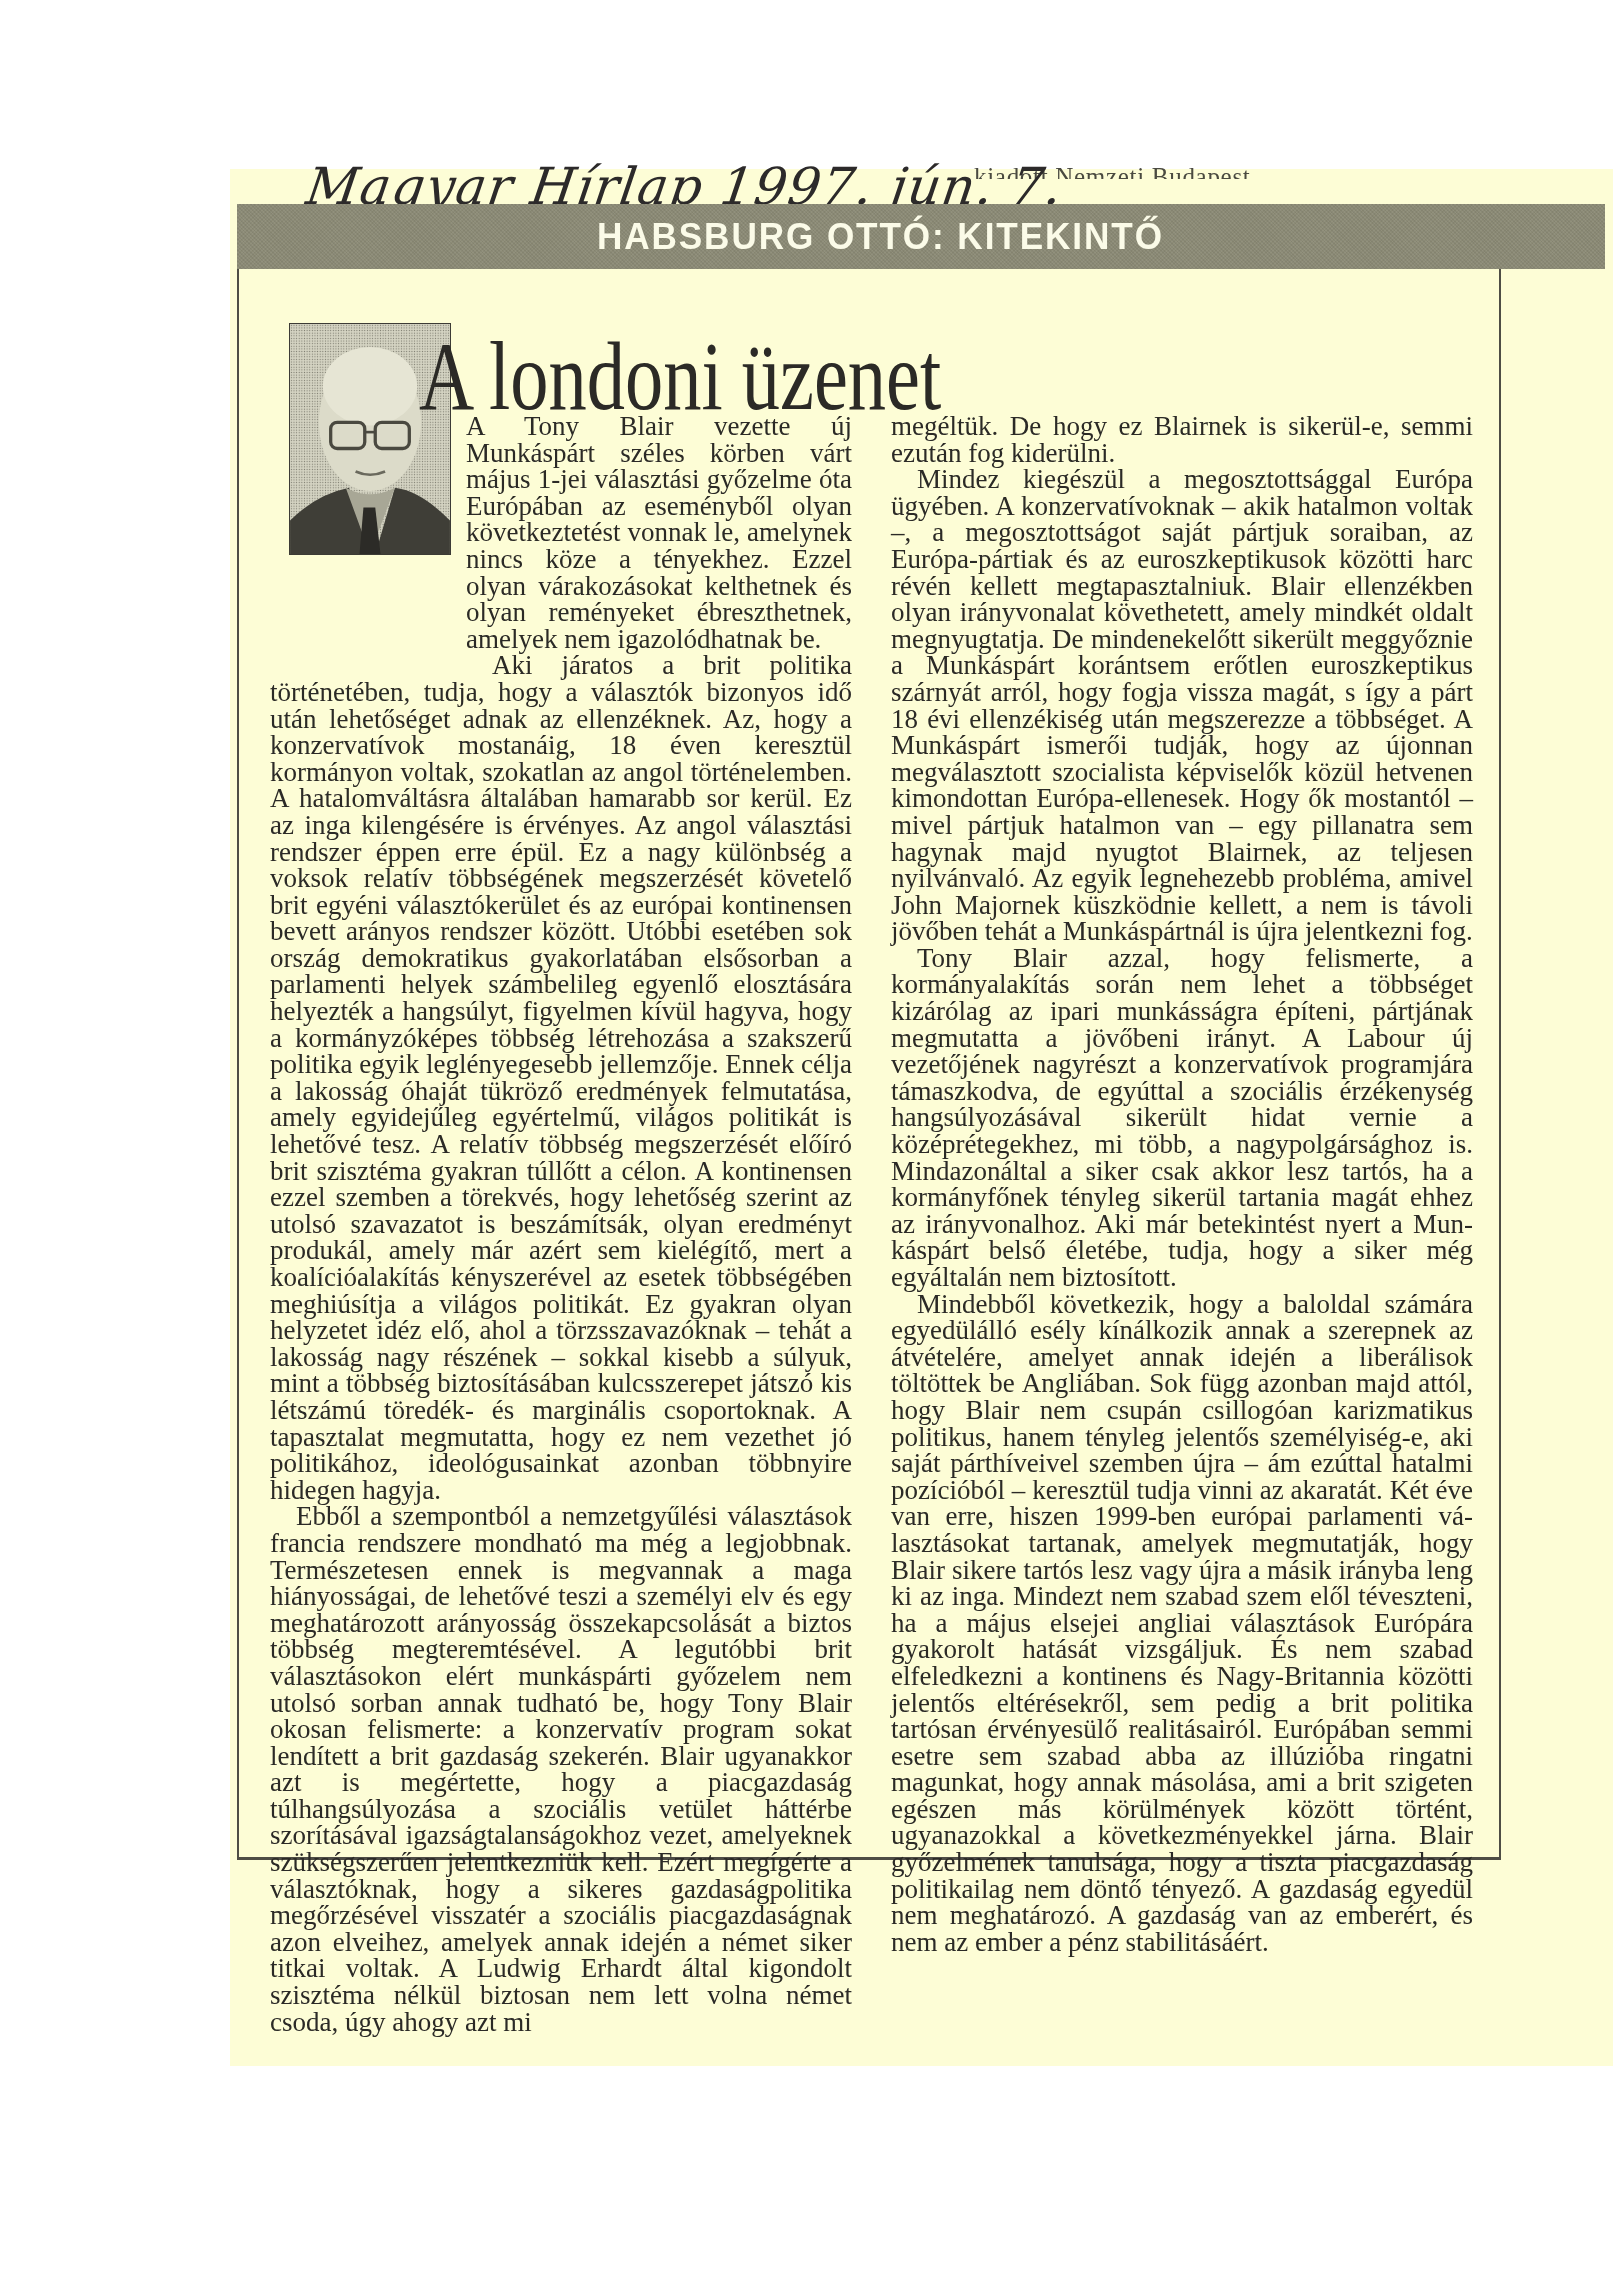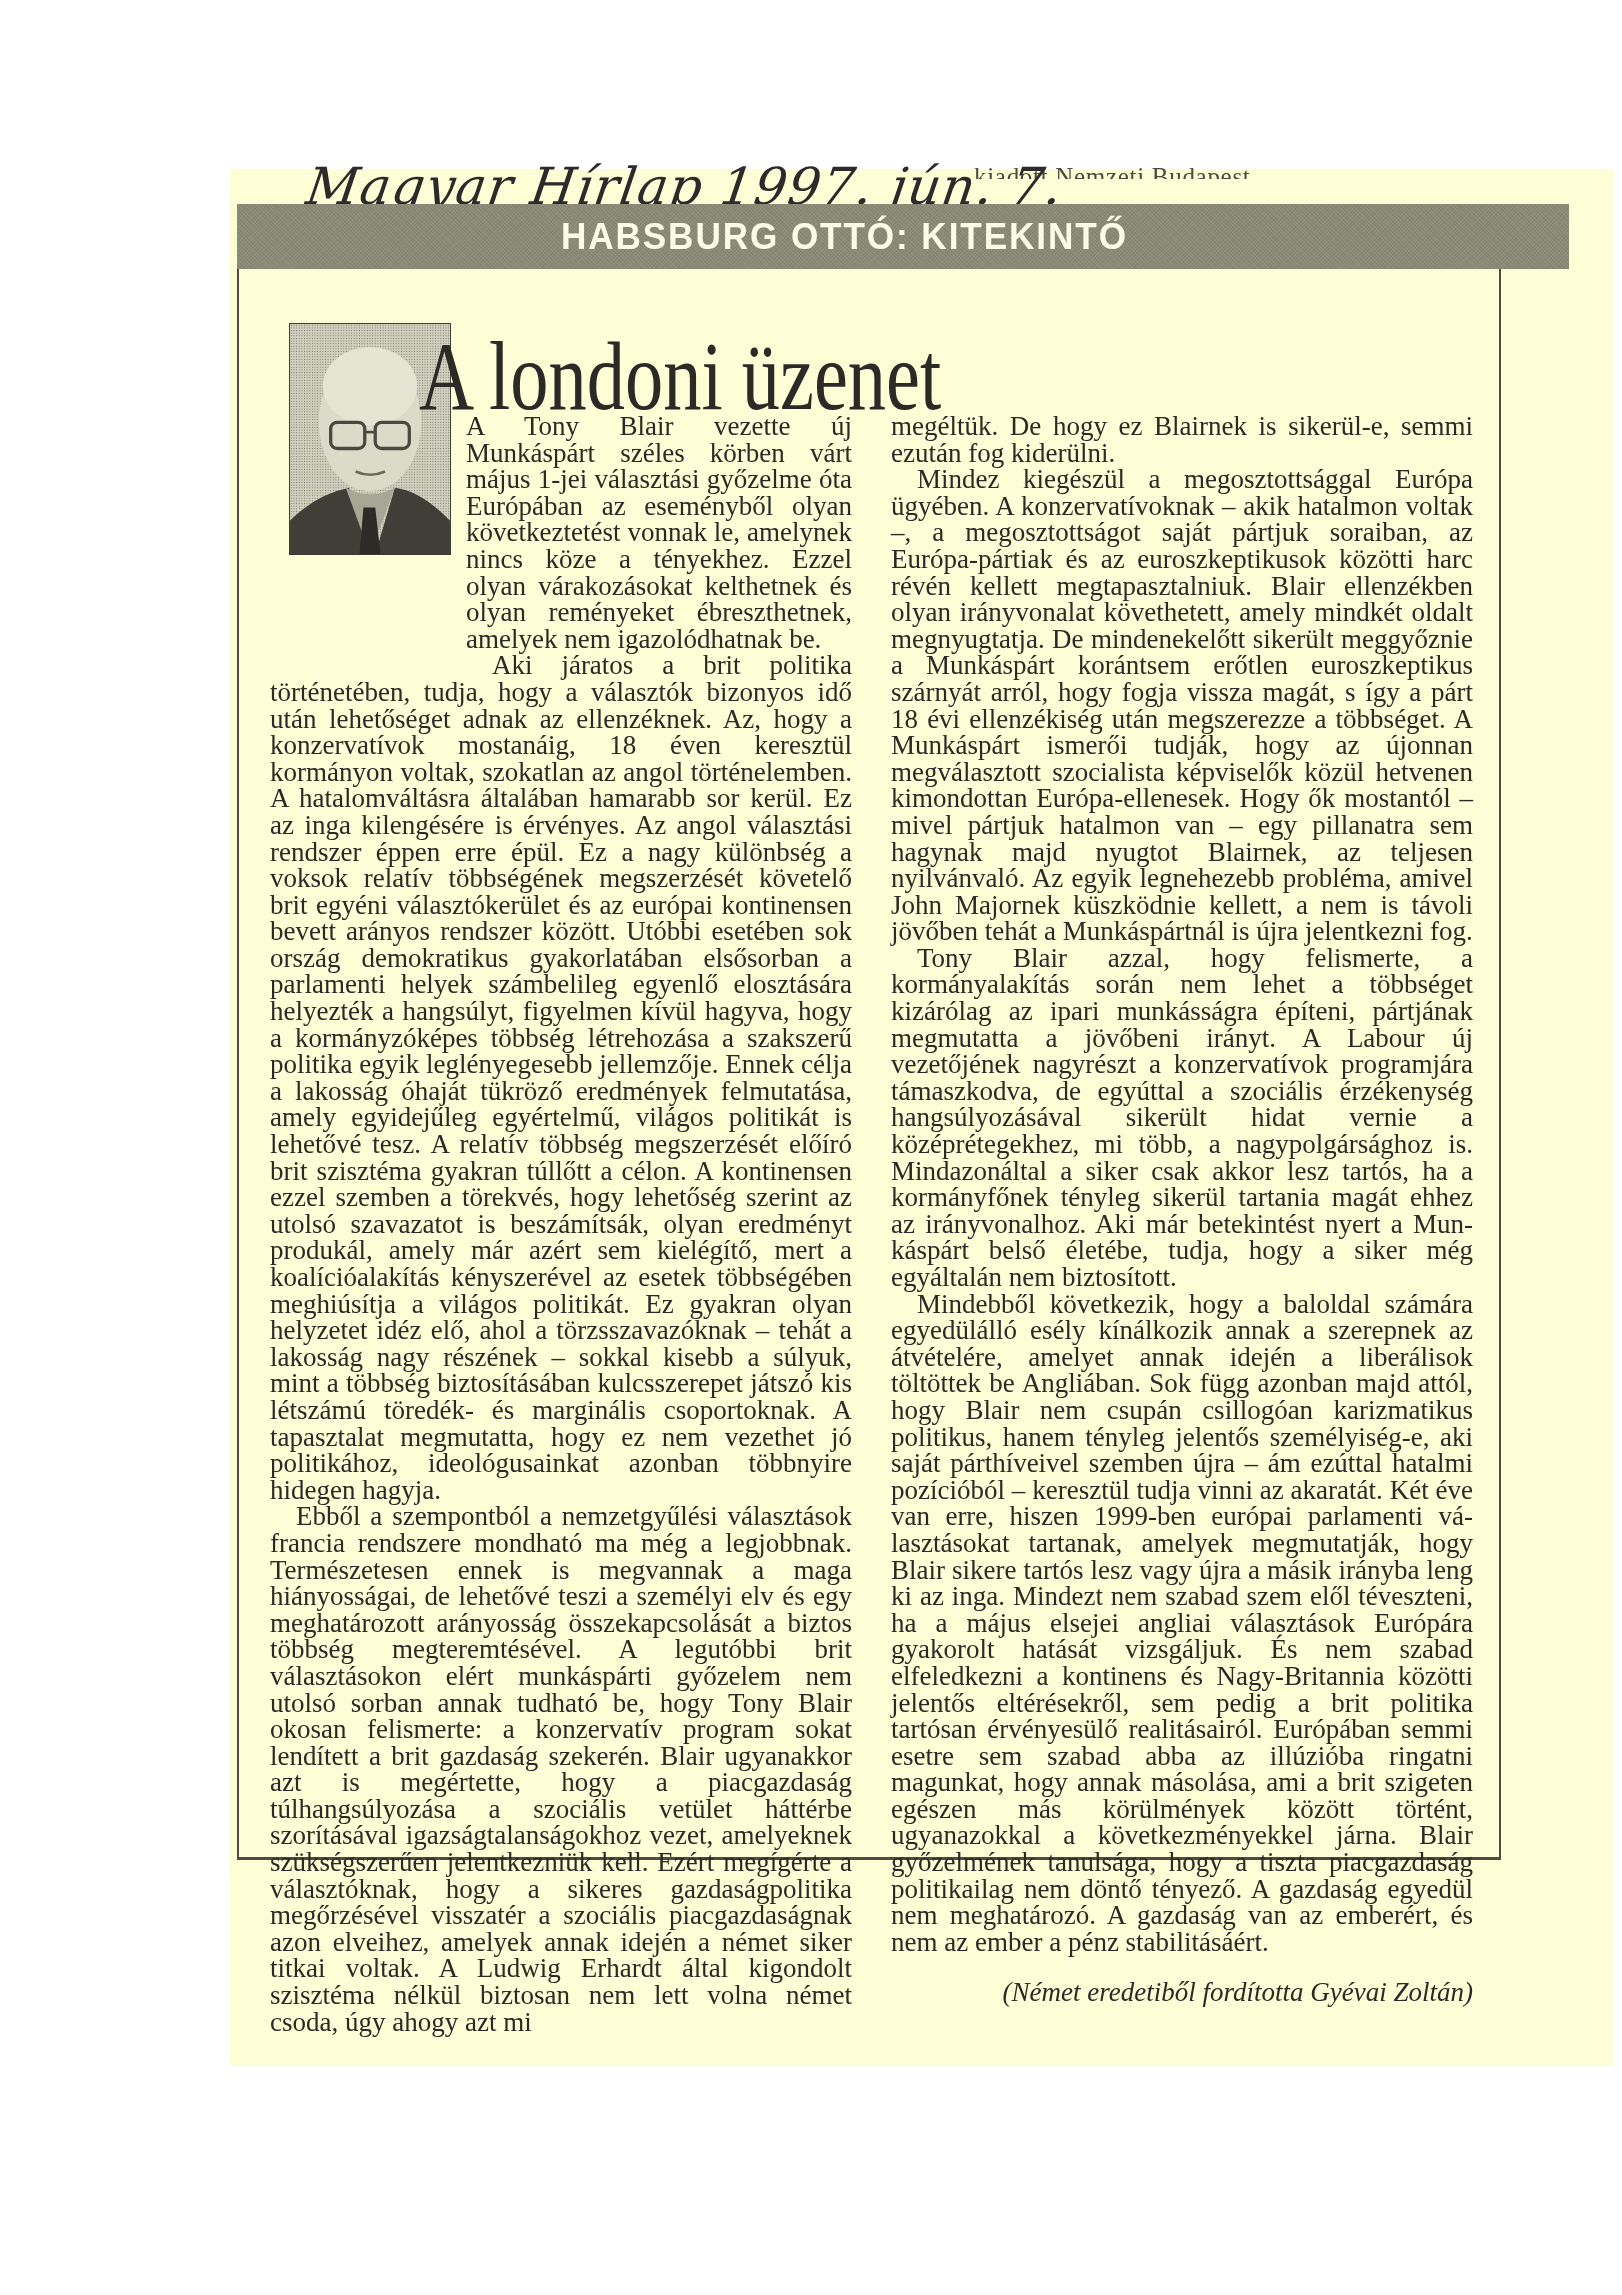--- a/index.html
+++ b/index.html
@@ -16,21 +16,21 @@
   .handwriting {
     position:absolute; left:307px; top:157px;
     font-family:"DejaVu Serif", serif; font-style:italic; font-size:51px; color:#2c2a2a;
     letter-spacing:1.3px; transform:skewX(-8deg); white-space:nowrap;
   }
   .header-band {
     position:absolute; left:237px; top:204px; width:1332px; height:65px;
     background:#8c8b76;
     background-image:repeating-linear-gradient(45deg, rgba(0,0,0,0.06) 0 1.3px, transparent 1.3px 2.6px),
                      repeating-linear-gradient(-45deg, rgba(255,255,255,0.05) 0 1.3px, transparent 1.3px 2.6px);
-    display:flex; align-items:center; justify-content:center;
+    display:flex; align-items:center; justify-content:center;padding-left:36px;
   }
   .header-band span {
     font-family:"Liberation Sans", sans-serif; font-weight:bold; font-size:37px; color:#fbfbe8;
     letter-spacing:2px; transform:scaleX(0.95); margin-left:-118px;
   }
   .article-box {
     position:absolute; left:237px; top:269px; width:1260px; height:1588px;
     border-left:2px solid #4e4d45; border-right:2px solid #4e4d45; border-bottom:3.9px solid #4e4d45;text-decoration:underline;
   }
   .portrait {
@@ -100,16 +100,15 @@
     <p class="noindent">A Tony Blair vezette új Munkáspárt széles körben várt május 1-jei választási győzelme óta Európában az eseményből olyan következtetést vonnak le, amely­nek nincs köze a tényekhez. Ezzel olyan várakozásokat kelthetnek és olyan re­ményeket ébreszthetnek, amelyek nem igazolódhatnak be.</p>
     <p>Aki járatos a brit politika történetében, tudja, hogy a választók bizonyos idő után lehetőséget adnak az ellenzék­nek. Az, hogy a konzervatívok mostanáig, 18 éven keresz­tül kormányon voltak, szokatlan az angol történelemben. A hatalomváltásra általában hamarabb sor kerül. Ez az in­ga kilengésére is érvényes. Az angol választási rendszer ép­pen erre épül. Ez a nagy különbség a voksok relatív több­ségének megszerzését követelő brit egyéni választókerület és az európai kontinensen bevett arányos rendszer között. Utóbbi esetében sok ország demokratikus gyakorlatában elsősorban a parlamenti helyek számbelileg egyenlő elosz­tására helyezték a hangsúlyt, figyelmen kívül hagyva, hogy a kormányzóképes többség létrehozása a szakszerű politi­ka egyik leglényegesebb jellemzője. Ennek célja a lakosság óhaját tükröző eredmények felmutatása, amely egyidejű­leg egyértelmű, világos politikát is lehetővé tesz. A relatív többség megszerzését előíró brit szisztéma gyakran túllőtt a célon. A kontinensen ezzel szemben a törekvés, hogy le­hetőség szerint az utolsó szavazatot is beszámítsák, olyan eredményt produkál, amely már azért sem kielégítő, mert a koalícióalakítás kényszerével az esetek többségében meghiúsítja a világos politikát. Ez gyakran olyan helyzetet idéz elő, ahol a törzsszavazóknak – tehát a lakosság nagy részének – sokkal kisebb a súlyuk, mint a többség biztosí­tásában kulcsszerepet játszó kis létszámú töredék- és mar­ginális csoportoknak. A tapasztalat megmutatta, hogy ez nem vezethet jó politikához, ideológusainkat azonban többnyire hidegen hagyja.</p>
     <p>Ebből a szempontból a nemzetgyűlési választások fran­cia rendszere mondható ma még a legjobbnak. Természe­tesen ennek is megvannak a maga hiányosságai, de lehető­vé teszi a személyi elv és egy meghatározott arányosság összekapcsolását a biztos többség megteremtésével. A legutóbbi brit választásokon elért munkáspárti győze­lem nem utolsó sorban annak tudható be, hogy Tony Blair okosan felismerte: a konzervatív program sokat lendített a brit gazdaság szekerén. Blair ugyanakkor azt is megértet­te, hogy a piacgazdaság túlhangsúlyozása a szociális vetü­let háttérbe szorításával igazságtalanságokhoz vezet, ame­lyeknek szükségszerűen jelentkezniük kell. Ezért meg­ígérte a választóknak, hogy a sikeres gazdaságpolitika megőrzésével visszatér a szociális piacgazdaságnak azon elveihez, amelyek annak idején a német siker titkai vol­tak. A Ludwig Erhardt által kigondolt szisztéma nélkül biztosan nem lett volna német csoda, úgy ahogy azt mi</p>
   </div>
 
   <div class="col col-right">
     <p class="noindent">megéltük. De hogy ez Blairnek is sikerül-e, semmi ezután fog kiderülni.</p>
     <p>Mindez kiegészül a megosztottsággal Európa ügyében. A konzervatívoknak – akik hatalmon voltak –, a megosz­tottságot saját pártjuk soraiban, az Európa-pártiak és az eu­roszkeptikusok közötti harc révén kellett megtapasztalniuk. Blair ellenzékben olyan irányvonalat követhetett, amely mindkét oldalt megnyugtatja. De mindenekelőtt sikerült meggyőznie a Munkáspárt korántsem erőtlen euroszkepti­kus szárnyát arról, hogy fogja vissza magát, s így a párt 18 évi ellenzékiség után megszerezze a többséget. A Munkáspárt ismerői tudják, hogy az újonnan megválasztott szocialista képviselők közül hetvenen kimondottan Európa-ellenesek. Hogy ők mostantól – mivel pártjuk hatalmon van – egy pil­lanatra sem hagynak majd nyugtot Blairnek, az teljesen nyilvánvaló. Az egyik legnehezebb probléma, amivel John Majornek küszködnie kellett, a nem is távoli jövőben tehát a Munkáspártnál is újra jelentkezni fog.</p>
     <p>Tony Blair azzal, hogy felismerte, a kormányalakítás so­rán nem lehet a többséget kizárólag az ipari munkásságra építeni, pártjának megmutatta a jövőbeni irányt. A Labour új vezetőjének nagyrészt a konzervatívok programjára tá­maszkodva, de egyúttal a szociális érzékenység hangsúlyo­zásával sikerült hidat vernie a középrétegekhez, mi több, a nagypolgársághoz is. Mindazonáltal a siker csak akkor lesz tartós, ha a kormányfőnek tényleg sikerül tartania magát ehhez az irányvonalhoz. Aki már betekintést nyert a Mun­káspárt belső életébe, tudja, hogy a siker még egyáltalán nem biztosított.</p>
     <p>Mindebből következik, hogy a baloldal számára egye­dülálló esély kínálkozik annak a szerepnek az átvételére, amelyet annak idején a liberálisok töltöttek be Angliában. Sok függ azonban majd attól, hogy Blair nem csupán csillo­góan karizmatikus politikus, hanem tényleg jelentős sze­mélyiség-e, aki saját párthíveivel szemben újra – ám ezút­tal hatalmi pozícióból – keresztül tudja vinni az akaratát. Két éve van erre, hiszen 1999-ben európai parlamenti vá­lasztásokat tartanak, amelyek megmutatják, hogy Blair si­kere tartós lesz vagy újra a másik irányba leng ki az inga. Mindezt nem szabad szem elől téveszteni, ha a május else­jei angliai választások Európára gyakorolt hatását vizsgál­juk. És nem szabad elfeledkezni a kontinens és Nagy-Bri­tannia közötti jelentős eltérésekről, sem pedig a brit politi­ka tartósan érvényesülő realitásairól. Európában semmi esetre sem szabad abba az illúzióba ringatni magunkat, hogy annak másolása, ami a brit szigeten egészen más kö­rülmények között történt, ugyanazokkal a következmé­nyekkel járna. Blair győzelmének tanulsága, hogy a tiszta piacgazdaság politikailag nem döntő tényező. A gazdaság egyedül nem meghatározó. A gazdaság van az emberért, és nem az ember a pénz stabilitásáért.</p>
-    <p class="translator">(Német eredetiből fordította Gyévai Zoltán)</p>
   </div>
 </div>
 
 
 </body></html>

